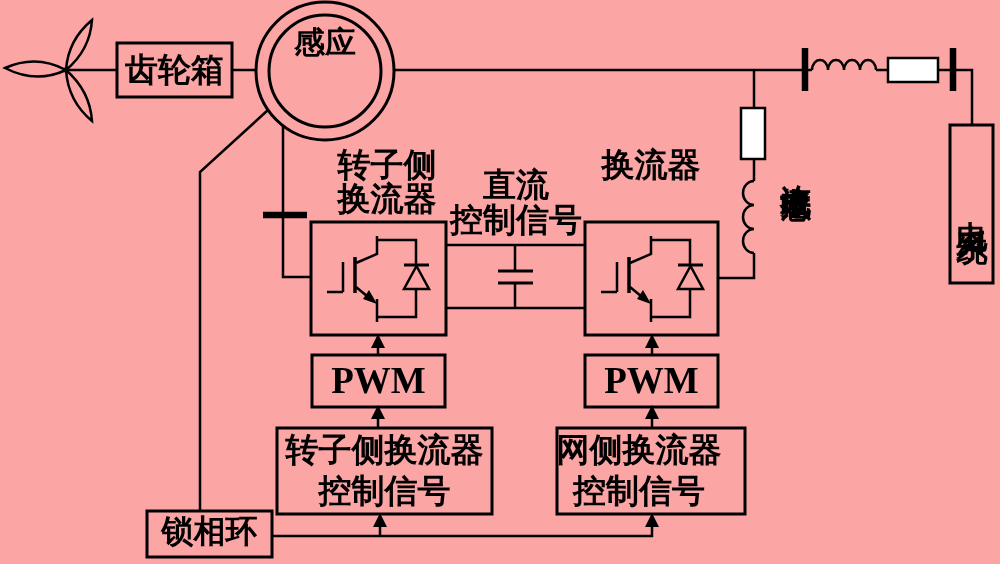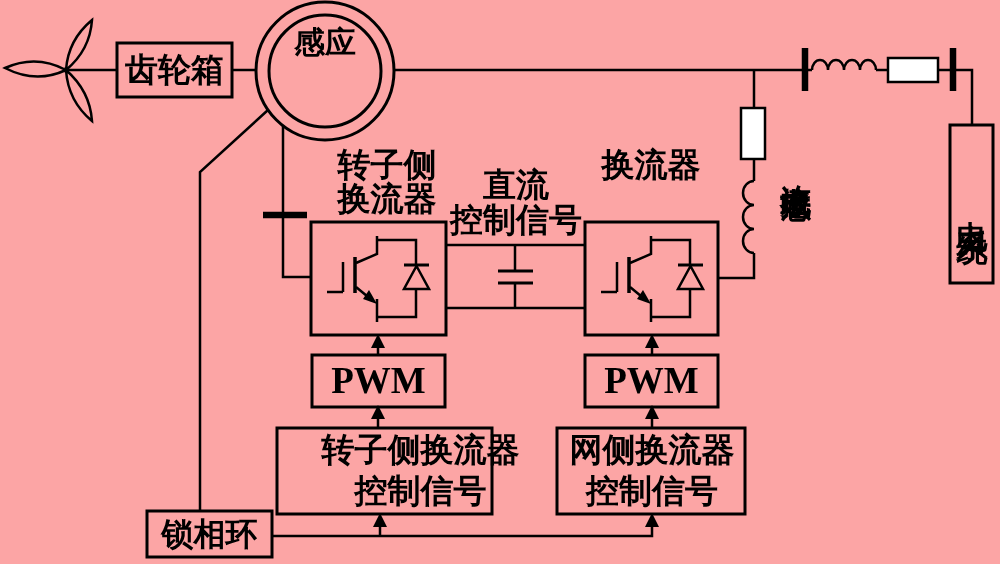--- a/index.html
+++ b/index.html
@@ -140,25 +140,25 @@
 </div>
 
 <div class="lbl vert" style="left:775px;top:92px;width:40px;height:142px;font-size:31px;letter-spacing:2px;">连接电感</div>
 
 <div class="lbl vert" style="left:950px;top:125px;width:43px;height:158px;font-size:31px;letter-spacing:4px;">电力系统</div>
 
 <div class="lbl" style="left:312px;top:355px;width:133px;height:52px;line-height:52px;font-size:37px;">PWM</div>
 
 <div class="lbl" style="left:585px;top:355px;width:133px;height:52px;line-height:52px;font-size:37px;">PWM</div>
 
-<div class="lbl" style="left:277px;top:430px;width:215px;font-size:33px;line-height:41px;padding-left:36px;">
+<div class="lbl" style="left:277px;top:430px;width:215px;font-size:33px;line-height:41px;">
   <span>转子侧换流器</span>
   <span>控制信号</span>
 </div>
 
-<div class="lbl" style="left:558px;top:430px;width:188px;font-size:33px;line-height:41px;">
+<div class="lbl" style="left:545px;top:430px;width:188px;font-size:33px;line-height:41px;">
   <span>网侧换流器</span>
   <span>控制信号</span>
 </div>
 
-<div class="lbl" style="left:147px;top:511px;width:125px;height:46px;line-height:46px;font-size:32px;">锁相环</div>
+<div class="lbl" style="left:147px;top:511px;width:125px;height:46px;line-height:46px;font-size:32px;font-family:Liberation Mono, monospace;">锁相环</div>
 
 </div>
 
 </body></html>

